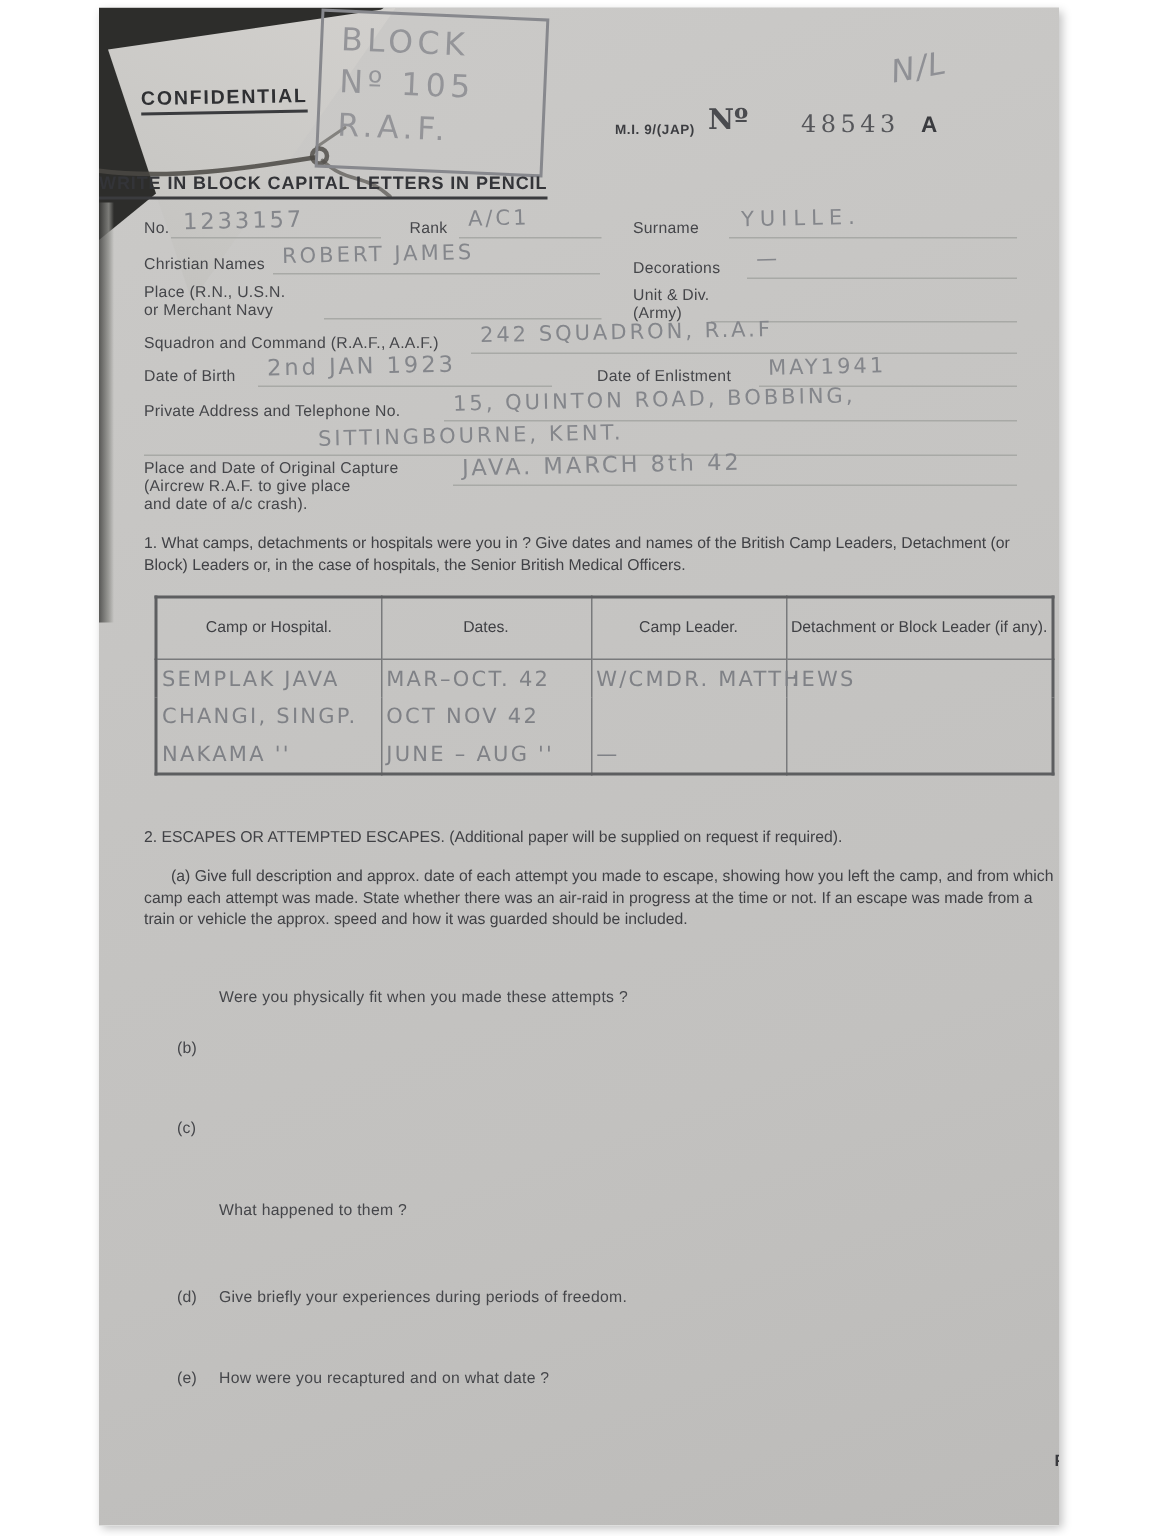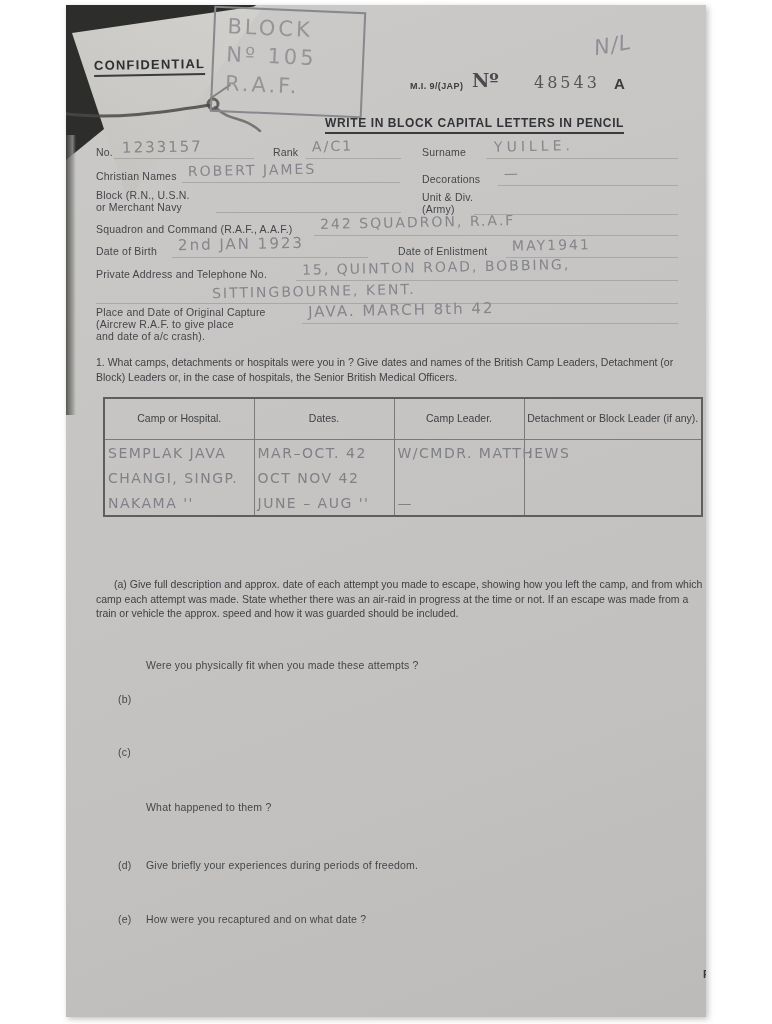--- a/index.html
+++ b/index.html
@@ -36,21 +36,21 @@
   .stamp div{font-size:21px;letter-spacing:3px;line-height:1.35;opacity:.85;}
   .mi9{position:absolute;z-index:4;left:344px;top:76px;font-size:9px;font-weight:bold;
        color:#3c3d41;letter-spacing:.4px;}
   .bigno{position:absolute;z-index:4;left:406px;top:64px;font-family:"DejaVu Serif",serif;
          font-size:19px;font-weight:bold;color:#4a4b4f;}
   .serial{position:absolute;z-index:4;left:468px;top:68px;font-family:"DejaVu Serif",serif;
           font-size:16px;color:#55565a;letter-spacing:3px;}
   .series{position:absolute;z-index:4;left:548px;top:70px;font-size:15px;font-weight:bold;color:#3a3b3f;}
   .pencil-note{position:absolute;z-index:5;left:528px;top:28px;font-family:"DejaVu Sans",sans-serif;
                font-style:italic;font-size:21px;color:#8f9095;transform:rotate(-10deg);letter-spacing:1px;}
-  .instruction-wrap{position:absolute;z-index:4;left:0;top:108px;width:558px;text-align:right;}
+  .instruction-wrap{position:absolute;z-index:4;left:0;top:108px;width:558px;text-align:left;}
   .instruction{display:inline-block;font-size:12px;font-weight:bold;letter-spacing:.6px;
                color:#333438;border-bottom:2px solid #3a3b3e;padding-bottom:2px;}
   
   #camps-table{position:absolute;z-index:4;left:37px;top:392px;width:598px;border-collapse:collapse;
                table-layout:fixed;border:2px solid #5d5e60;}
   #camps-table th{border:1px solid #797a7c;font-size:10.5px;font-weight:normal;color:#404145;
                   text-align:center;vertical-align:middle;height:36px;line-height:1.25;padding:2px;}
   #camps-table td{border-left:1px solid #797a7c;border-right:1px solid #797a7c;height:25px;
                   padding:0 3px;vertical-align:middle;overflow:visible;}
   .hw-cell{font-family:"DejaVu Sans",sans-serif;color:#7f8186;letter-spacing:1.5px;
@@ -98,21 +98,21 @@
     <span class="hw" style="left:428px;top:133px;font-size:14px;letter-spacing:4px">YUILLE.</span>
     <div class="ul" style="left:420px;top:153px;width:192px"></div>
 
     <span class="lbl" style="left:30px;top:165px">Christian Names</span>
     <span class="hw" style="left:122px;top:157px;font-size:14px">ROBERT JAMES</span>
     <div class="ul" style="left:116px;top:177px;width:218px"></div>
     <span class="lbl" style="left:356px;top:168px">Decorations</span>
     <span class="hw" style="left:438px;top:160px;font-size:14px">—</span>
     <div class="ul" style="left:432px;top:180px;width:180px"></div>
 
-    <span class="lbl" style="left:30px;top:184px">Block (R.N., U.S.N.</span>
+    <span class="lbl" style="left:30px;top:184px">Place (R.N., U.S.N.</span>
     <span class="lbl" style="left:30px;top:196px">or Merchant Navy</span>
     <div class="ul" style="left:150px;top:207px;width:185px"></div>
     <span class="lbl" style="left:356px;top:186px">Unit &amp; Div.</span>
     <span class="lbl" style="left:356px;top:198px">(Army)</span>
     <div class="ul" style="left:408px;top:209px;width:204px"></div>
 
     <span class="lbl" style="left:30px;top:218px">Squadron and Command (R.A.F., A.A.F.)</span>
     <span class="hw" style="left:254px;top:209px;font-size:14px">242 SQUADRON, R.A.F</span>
     <div class="ul" style="left:248px;top:230px;width:364px"></div>
 
@@ -167,20 +167,21 @@
         </tr>
         <tr>
           <td><span class="hw-cell">NAKAMA ''</span></td>
           <td><span class="hw-cell">JUNE – AUG ''</span></td>
           <td><span class="hw-cell">—</span></td>
           <td><span class="hw-cell"></span></td>
         </tr>
       </tbody>
     </table>
 
+    <div class="para" style="left:30px;top:546px;width:606px">2.   ESCAPES OR ATTEMPTED ESCAPES.   (Additional paper will be supplied on request if required).</div>
     <div class="para" style="left:30px;top:572px;width:608px;text-indent:18px">(a)   Give full description and approx. date of each attempt you made to escape, showing how you left the camp, and from which camp each attempt was made.   State whether there was an air-raid in progress at the time or not.   If an escape was made from a train or vehicle the approx. speed and how it was guarded should be included.</div>
 
     <span class="lbl" style="left:52px;top:688px">(b)</span>
     <span class="lbl" style="left:80px;top:654px">Were you physically fit when you made these attempts ?</span>
 
     <span class="lbl" style="left:52px;top:741px">(c)</span>
 
     <span class="lbl" style="left:80px;top:796px">What happened to them ?</span>
 
     <span class="lbl" style="left:52px;top:854px">(d)</span>

